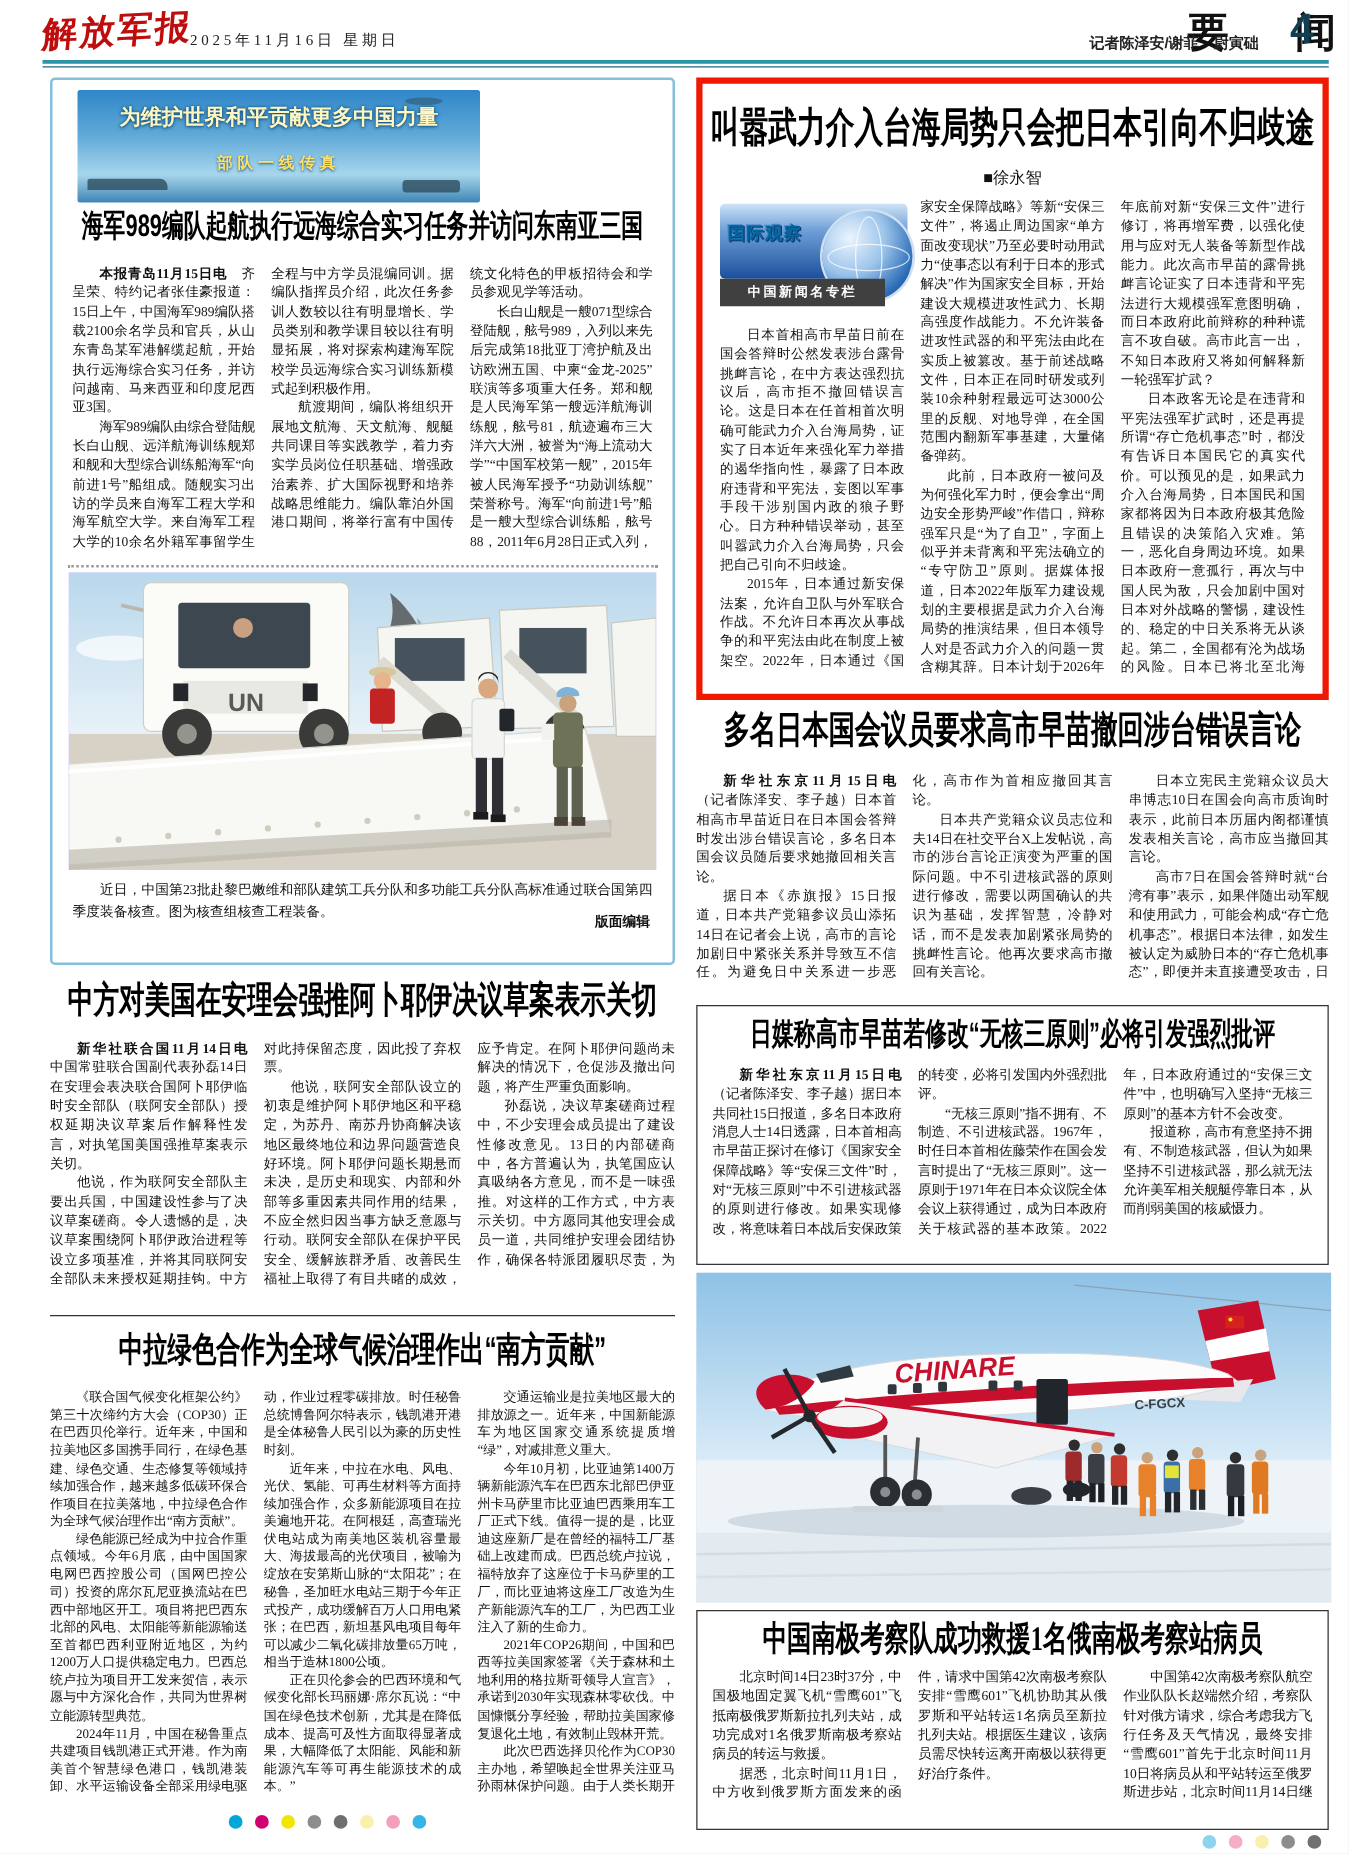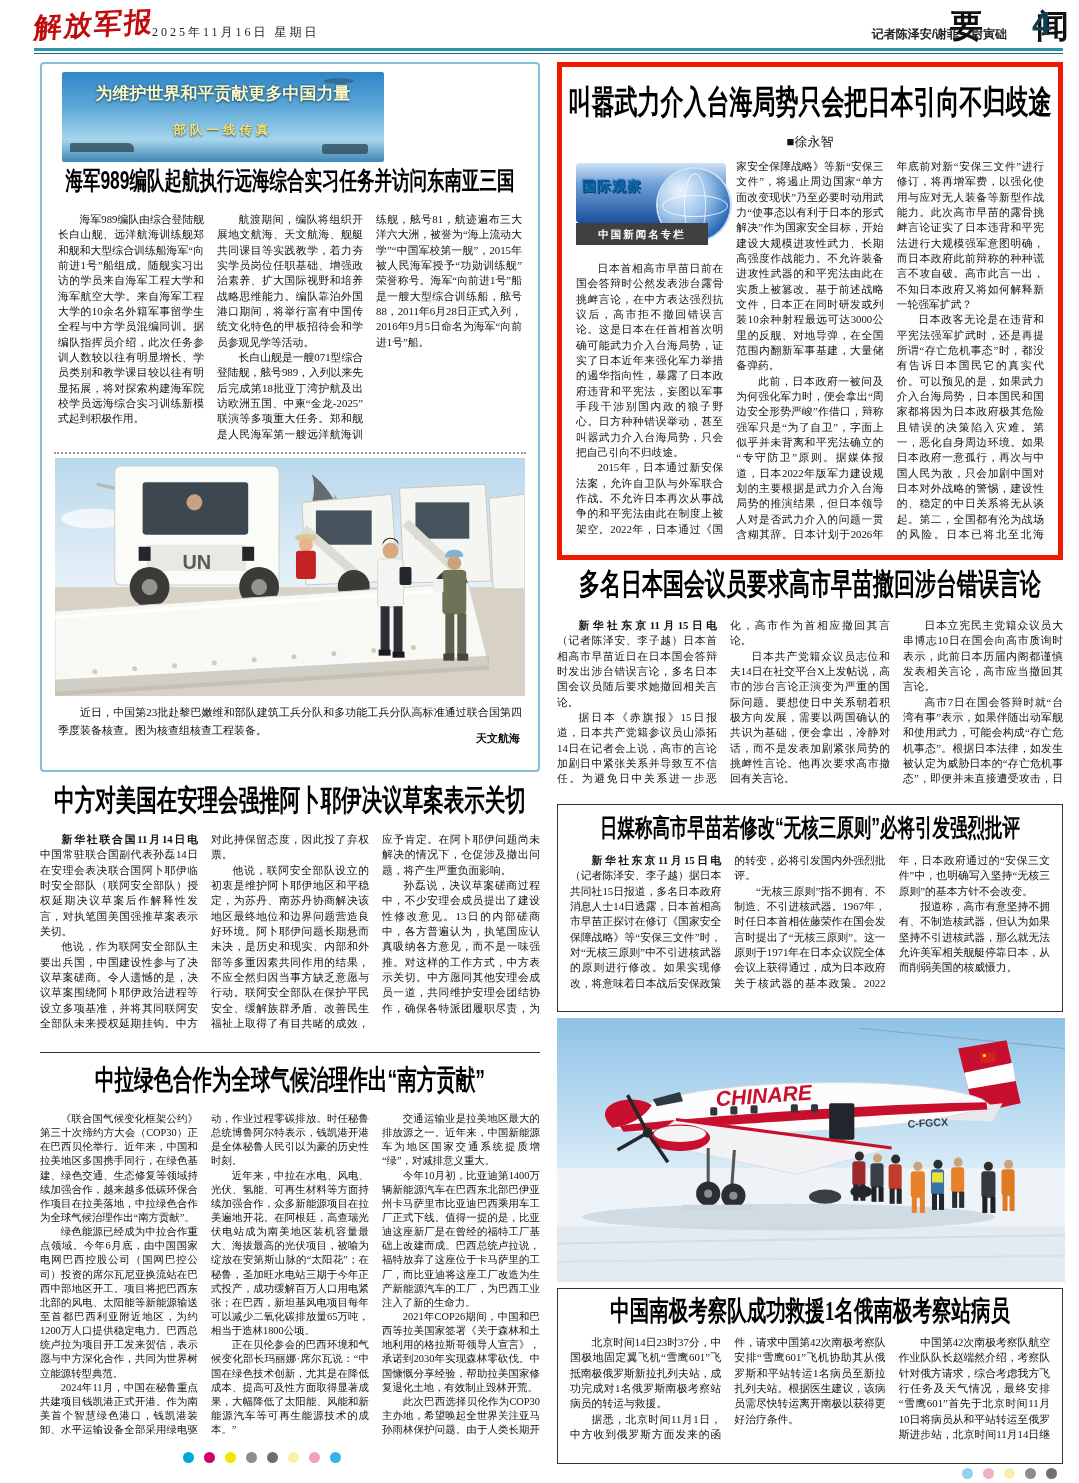--- a/index.html
+++ b/index.html
@@ -124,20 +124,21 @@
       <div class="sil" style="left:8px;bottom:10px;width:64px;height:9px;border-radius:2px 6px 0 0;" data-name="ship-silhouette"></div>
       <div class="sil" style="right:16px;bottom:8px;width:46px;height:10px;border-radius:3px;" data-name="tank-silhouette"></div>
       <div class="sil" style="right:30px;top:6px;width:30px;height:6px;border-radius:50%;opacity:.5;" data-name="aircraft-silhouette"></div>
       <div class="banner-title" data-name="banner-title">为维护世界和平贡献更多中国力量</div>
       <div class="banner-sub" data-name="banner-subtitle">部队一线传真</div>
     </div>
 
     <h1 class="navy-h" data-name="navy-headline"><span class="st">海军989编队起航执行远海综合实习任务并访问东南亚三国</span></h1>
 
     <div class="abody navy-body" data-name="navy-body">
+      <p data-name="paragraph"><b class="lead">本报青岛11月15日电</b>　<span>齐呈荣、特约记者张佳豪报道：15日上午，中国海军989编队搭载2100余名学员和官兵，从山东青岛某军港解缆起航，开始执行远海综合实习任务，并访问越南、马来西亚和印度尼西亚3国。</span></p>
       <p data-name="paragraph">海军989编队由综合登陆舰长白山舰、远洋航海训练舰郑和舰和大型综合训练船海军“向前进1号”船组成。随舰实习出访的学员来自海军工程大学和海军航空大学。来自海军工程大学的10余名外籍军事留学生全程与中方学员混编同训。据编队指挥员介绍，此次任务参训人数较以往有明显增长、学员类别和教学课目较以往有明显拓展，将对探索构建海军院校学员远海综合实习训练新模式起到积极作用。</p>
       <p data-name="paragraph">航渡期间，编队将组织开展地文航海、天文航海、舰艇共同课目等实践教学，着力夯实学员岗位任职基础、增强政治素养、扩大国际视野和培养战略思维能力。编队靠泊外国港口期间，将举行富有中国传统文化特色的甲板招待会和学员参观见学等活动。</p>
       <p data-name="paragraph">长白山舰是一艘071型综合登陆舰，舷号989，入列以来先后完成第18批亚丁湾护航及出访欧洲五国、中柬“金龙-2025”联演等多项重大任务。郑和舰是人民海军第一艘远洋航海训练舰，舷号81，航迹遍布三大洋六大洲，被誉为“海上流动大学”“中国军校第一舰”，2015年被人民海军授予“功勋训练舰”荣誉称号。海军“向前进1号”船是一艘大型综合训练船，舷号88，2011年6月28日正式入列，2016年9月5日命名为海军“向前进1号”船。</p>
     </div>
 
     <div class="dotted" data-name="dotted-divider"></div>
 
     <div class="photo-un" data-name="un-peacekeeping-photo">
       <svg width="100%" height="100%" viewBox="0 0 472 236" preserveAspectRatio="none" data-name="un-photo-illustration">
         <defs>
@@ -215,21 +216,21 @@
           <rect x="404" y="154" width="9" height="42" fill="#5d6150"></rect>
           <rect x="390" y="194" width="11" height="7" fill="#4a4338"></rect>
             <rect x="404" y="194" width="11" height="7" fill="#4a4338"></rect>
           <rect x="380" y="120" width="10" height="13" fill="#f2f2ee"></rect>
         </g>
       </svg>
     </div>
 
     <div class="navy-caption" data-name="photo-caption">
       <span class="cap" data-name="caption-text">近日，中国第23批赴黎巴嫩维和部队建筑工兵分队和多功能工兵分队高标准通过联合国第四季度装备核查。图为核查组核查工程装备。</span>
-      <span class="cap-credit" data-name="caption-credit">天文航海</span>
+      <span class="cap-credit" data-name="caption-credit">版面编辑</span>
     </div>
   </section>
 
   <section class="abyei" data-name="article-abyei">
     <h2 data-name="abyei-headline"><span class="st">中方对美国在安理会强推阿卜耶伊决议草案表示关切</span></h2>
     <div class="abody" data-name="abyei-body">
       <p data-name="paragraph"><b class="lead">新华社联合国11月14日电</b>　<span>中国常驻联合国副代表孙磊14日在安理会表决联合国阿卜耶伊临时安全部队（联阿安全部队）授权延期决议草案后作解释性发言，对执笔国美国强推草案表示关切。</span></p>
       <p data-name="paragraph">他说，作为联阿安全部队主要出兵国，中国建设性参与了决议草案磋商。令人遗憾的是，决议草案围绕阿卜耶伊政治进程等设立多项基准，并将其同联阿安全部队未来授权延期挂钩。中方对此持保留态度，因此投了弃权票。</p>
       <p data-name="paragraph">他说，联阿安全部队设立的初衷是维护阿卜耶伊地区和平稳定，为苏丹、南苏丹协商解决该地区最终地位和边界问题营造良好环境。阿卜耶伊问题长期悬而未决，是历史和现实、内部和外部等多重因素共同作用的结果，不应全然归因当事方缺乏意愿与行动。联阿安全部队在保护平民安全、缓解族群矛盾、改善民生福祉上取得了有目共睹的成效，应予肯定。在阿卜耶伊问题尚未解决的情况下，仓促涉及撤出问题，将产生严重负面影响。</p>
       <p data-name="paragraph">孙磊说，决议草案磋商过程中，不少安理会成员提出了建设性修改意见。13日的内部磋商中，各方普遍认为，执笔国应认真吸纳各方意见，而不是一味强推。对这样的工作方式，中方表示关切。中方愿同其他安理会成员一道，共同维护安理会团结协作，确保各特派团履职尽责，为维护国际和地区和平与安全作出不懈努力。</p>
@@ -282,21 +283,21 @@
       <p data-name="paragraph">日本政客无论是在违背和平宪法强军扩武时，还是再提所谓“存亡危机事态”时，都没有告诉日本国民它的真实代价。可以预见的是，如果武力介入台海局势，日本国民和国家都将因为日本政府极其危险且错误的决策陷入灾难。第一，恶化自身周边环境。如果日本政府一意孤行，再次与中国人民为敌，只会加剧中国对日本对外战略的警惕，建设性的、稳定的中日关系将无从谈起。第二，全国都有沦为战场的风险。日本已将北至北海道、南至冲绳的数十个机场、港口变为军民两用基础设施。在今年10月的综合演习中，自卫队使用了多达39个机场、港口进行战机起降和军事运输。这表明如果介入台海，日本政府会将全国民众绑上自毁的战车。第三，再次被钉在历史的耻辱柱上。日本政客涉台露骨挑衅言论不仅是对中国主权的严重侵犯，更让国际社会嗅到了日本重蹈军国主义覆辙的危险气息。日本发动的侵略战争曾给亚洲国家人民带来深重灾难。作为二战战败国，日本把从中国所窃取的领土包括台湾归还中国，这是世界反法西斯战争不容挑战的胜利成果，也是战后国际秩序的重要组成部分。不知妄想螳臂当车、挑战战后国际秩序的日本，介入台海的“自信”从何而来？</p>
 
     </div>
   </section>
 
   <section class="diet" data-name="article-diet-members">
     <h2 data-name="diet-headline"><span class="st">多名日本国会议员要求高市早苗撤回涉台错误言论</span></h2>
     <div class="abody" data-name="diet-body">
       <p data-name="paragraph"><b class="lead">新华社东京11月15日电</b>　<span>（记者陈泽安、李子越）日本首相高市早苗近日在日本国会答辩时发出涉台错误言论，多名日本国会议员随后要求她撤回相关言论。</span></p>
       <p data-name="paragraph">据日本《赤旗报》15日报道，日本共产党籍参议员山添拓14日在记者会上说，高市的言论加剧日中紧张关系并导致互不信任。为避免日中关系进一步恶化，高市作为首相应撤回其言论。</p>
-      <p data-name="paragraph">日本共产党籍众议员志位和夫14日在社交平台X上发帖说，高市的涉台言论正演变为严重的国际问题。要想使日中关系朝着积极方向发展，需要以两国确认的共识为基础，便会拿出，冷静对话，而不是发表加剧紧张局势的挑衅性言论。他再次要求高市撤回有关言论。</p>
+      <p data-name="paragraph">日本共产党籍众议员志位和夫14日在社交平台X上发帖说，高市的涉台言论正演变为严重的国际问题。中不引进核武器的原则进行修改，需要以两国确认的共识为基础，发挥智慧，冷静对话，而不是发表加剧紧张局势的挑衅性言论。他再次要求高市撤回有关言论。</p>
       <p data-name="paragraph">日本立宪民主党籍众议员大串博志10日在国会向高市质询时表示，此前日本历届内阁都谨慎发表相关言论，高市应当撤回其言论。</p>
       <p data-name="paragraph">高市7日在国会答辩时就“台湾有事”表示，如果伴随出动军舰和使用武力，可能会构成“存亡危机事态”。根据日本法律，如发生被认定为威胁日本的“存亡危机事态”，即便并未直接遭受攻击，日本也将可以行使集体自卫权。10日，高市在国会答辩时坚称，其言论遵循日本政府的一贯见解，无意撤回。</p>
     </div>
   </section>
 
   <section class="nuclear" data-name="article-nuclear-principles-box">
     <h2 data-name="nuclear-headline"><span class="st">日媒称高市早苗若修改“无核三原则”必将引发强烈批评</span></h2>
     <div class="abody" data-name="nuclear-body">
       <p data-name="paragraph"><b class="lead">新华社东京11月15日电</b>　<span>（记者陈泽安、李子越）据日本共同社15日报道，多名日本政府消息人士14日透露，日本首相高市早苗正探讨在修订《国家安全保障战略》等“安保三文件”时，对“无核三原则”中不引进核武器的原则进行修改。如果实现修改，将意味着日本战后安保政策的转变，必将引发国内外强烈批评。</span></p>
       <p data-name="paragraph">“无核三原则”指不拥有、不制造、不引进核武器。1967年，时任日本首相佐藤荣作在国会发言时提出了“无核三原则”。这一原则于1971年在日本众议院全体会议上获得通过，成为日本政府关于核武器的基本政策。2022年，日本政府通过的“安保三文件”中，也明确写入坚持“无核三原则”的基本方针不会改变。</p>

